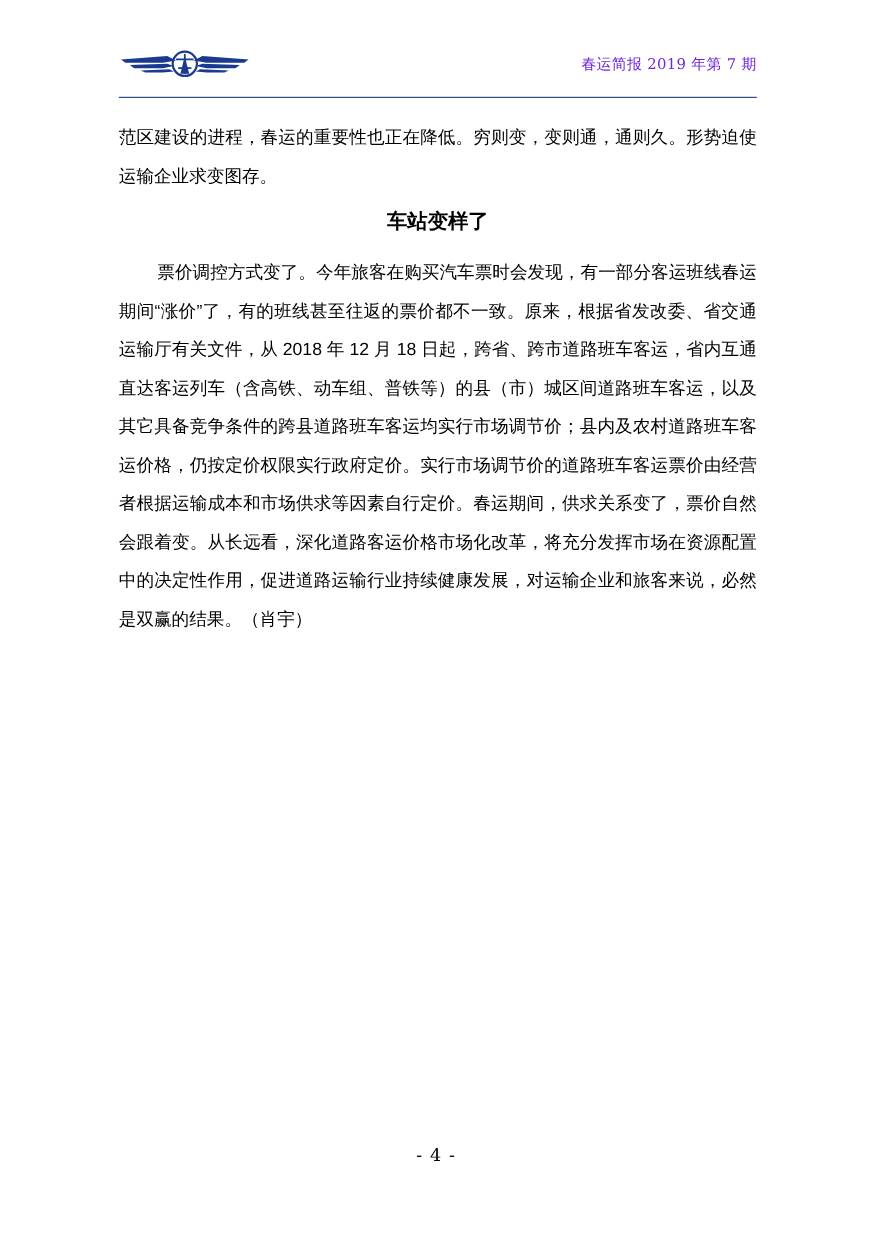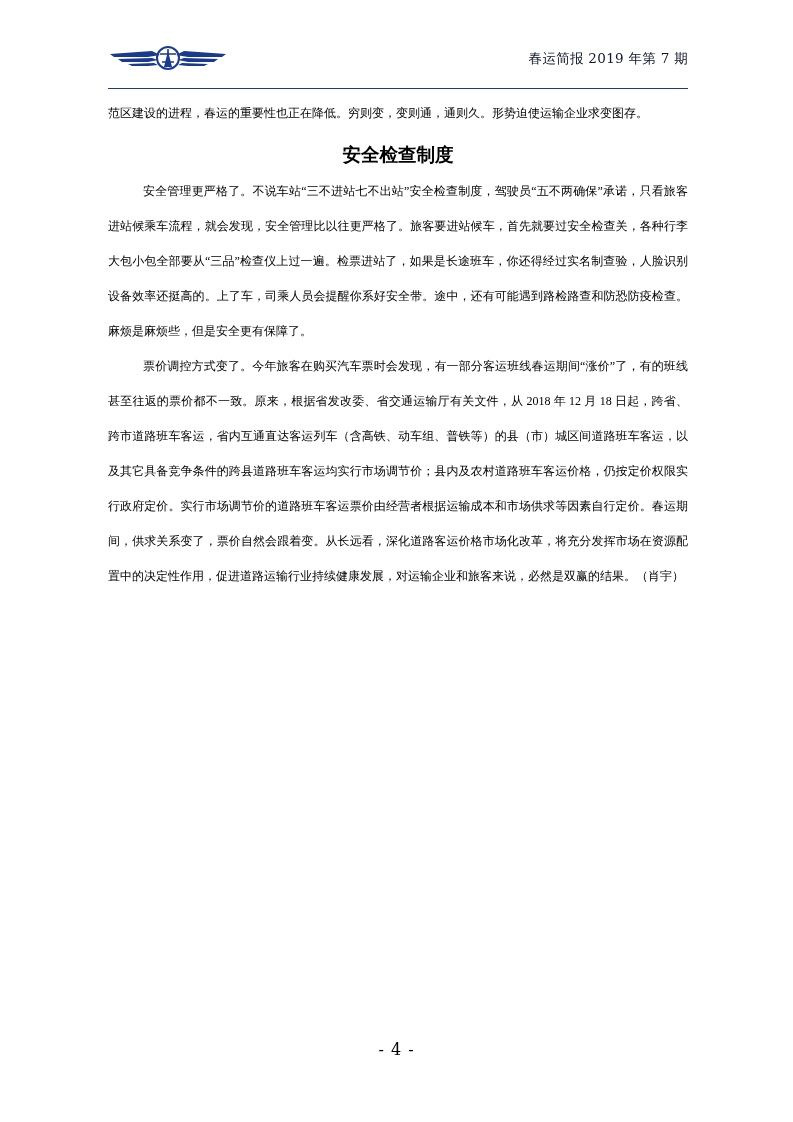--- a/index.html
+++ b/index.html
@@ -37,47 +37,47 @@
     top: 2px;
     width: 120px;
     height: 40px;
   }
   .header-title {
     position: absolute;
     right: 0px;
     top: 14px;
     font-size: 13.5px;
     font-family: "DejaVu Serif", "Liberation Serif", serif;
-    color: #0f172a;
+    color: #6d28d9;
     letter-spacing: 0.3px;
     white-space: nowrap;
   }
   .header-rule {
     position: absolute;
     left: 108px;
     top: 88px;
     width: 580px;
     height: 0;
     border-top: 1.6px solid #1a3a8f;
   }
   
   .content {
     position: absolute;
     left: 108px;
     top: 96px;
     width: 580px;
   }
   p.body-text {
-    margin: 0 0 0 0;
-    font-size: 12px;
+    margin: 12px 0 0 0;
+    font-size: 16px;
     line-height: 35px;
     text-align: justify;
     text-justify: inter-ideograph;
     text-indent: 0;
-    font-family: Liberation Serif, serif;
+    font-family: Liberation Sans, sans-serif;
   }
   p.indent {
     text-indent: 35px;
   }
   h2.section-title {
     margin: 6px 0 2px 0;
     font-size: 18.5px;
     line-height: 35px;
     text-align: center;
     font-weight: bold;
@@ -112,20 +112,19 @@
         <path d="M60 11 L60 29 M52 16 L68 16 M54 24 L66 24" stroke="#1a3a8f" stroke-width="1.6" fill="none"></path>
         <path d="M56 29 L60 13 L64 29 Z" fill="#1a3a8f"></path>
       </g>
     </svg>
     <div class="header-title">春运简报 2019 年第 7 期</div>
   </div>
   <div class="header-rule"></div>
 
   <div class="content">
     <p class="body-text">范区建设的进程，春运的重要性也正在降低。穷则变，变则通，通则久。形势迫使运输企业求变图存。</p>
-    <h2 class="section-title">安全检查制度</h2>
-    <p class="body-text indent">安全管理更严格了。不说车站“三不进站七不出站”安全检查制度，驾驶员“五不两确保”承诺，只看旅客进站候乘车流程，就会发现，安全管理比以往更严格了。旅客要进站候车，首先就要过安全检查关，各种行李大包小包全部要从“三品”检查仪上过一遍。检票进站了，如果是长途班车，你还得经过实名制查验，人脸识别设备效率还挺高的。上了车，司乘人员会提醒你系好安全带。途中，还有可能遇到路检路查和防恐防疫检查。麻烦是麻烦些，但是安全更有保障了。</p>
+    <h2 class="section-title">车站变样了</h2>
     <p class="body-text indent">票价调控方式变了。今年旅客在购买汽车票时会发现，有一部分客运班线春运期间“涨价”了，有的班线甚至往返的票价都不一致。原来，根据省发改委、省交通运输厅有关文件，从 2018 年 12 月 18 日起，跨省、跨市道路班车客运，省内互通直达客运列车（含高铁、动车组、普铁等）的县（市）城区间道路班车客运，以及其它具备竞争条件的跨县道路班车客运均实行市场调节价；县内及农村道路班车客运价格，仍按定价权限实行政府定价。实行市场调节价的道路班车客运票价由经营者根据运输成本和市场供求等因素自行定价。春运期间，供求关系变了，票价自然会跟着变。从长远看，深化道路客运价格市场化改革，将充分发挥市场在资源配置中的决定性作用，促进道路运输行业持续健康发展，对运输企业和旅客来说，必然是双赢的结果。（肖宇）</p>
   </div>
 
   <div class="footer">- 4 -</div>
 
 </div>
 
 </body></html>

